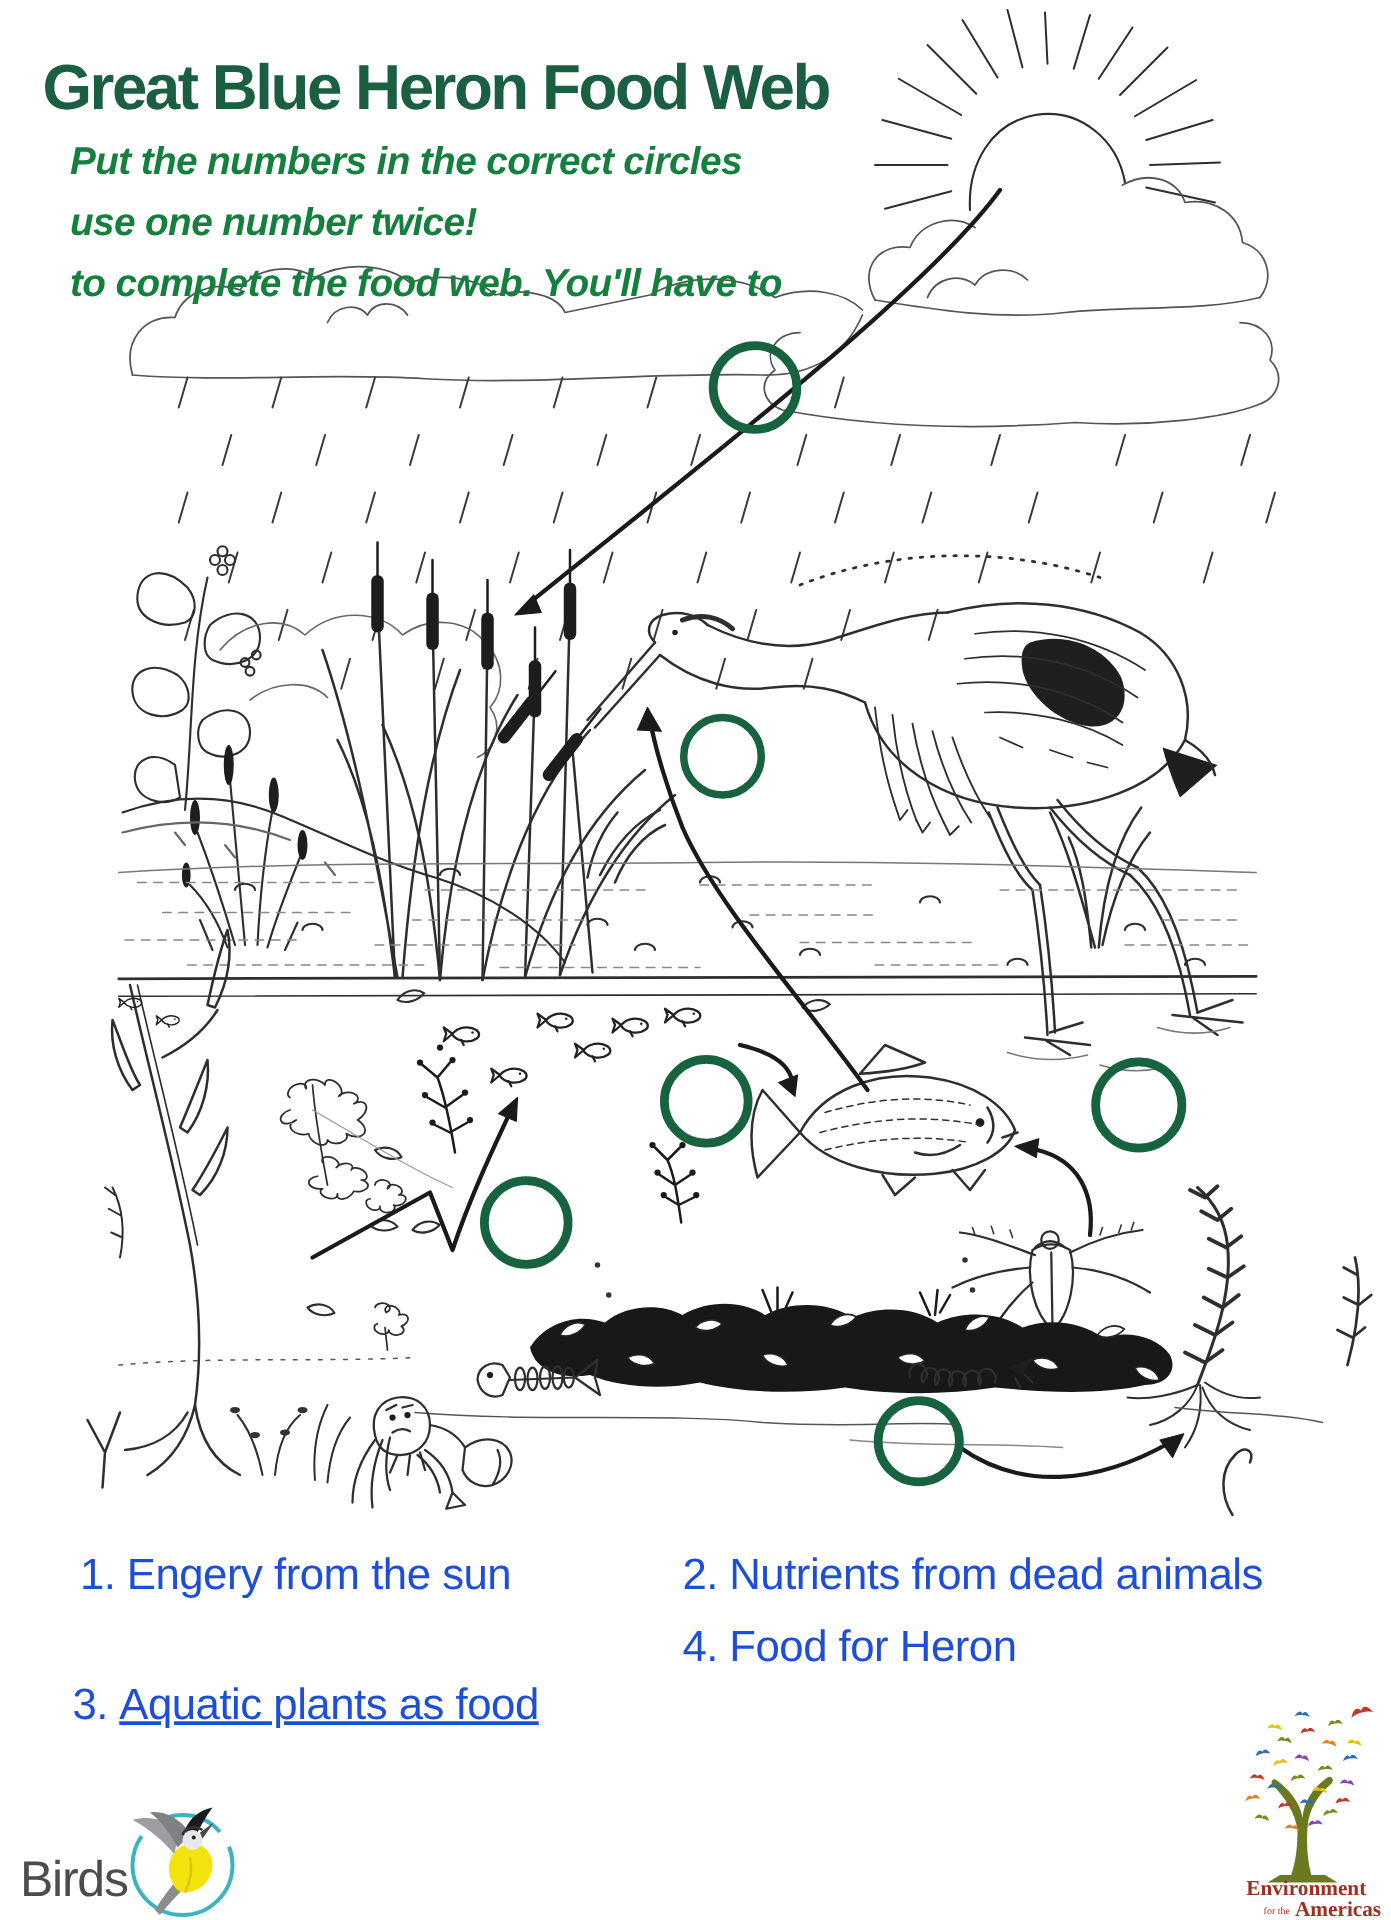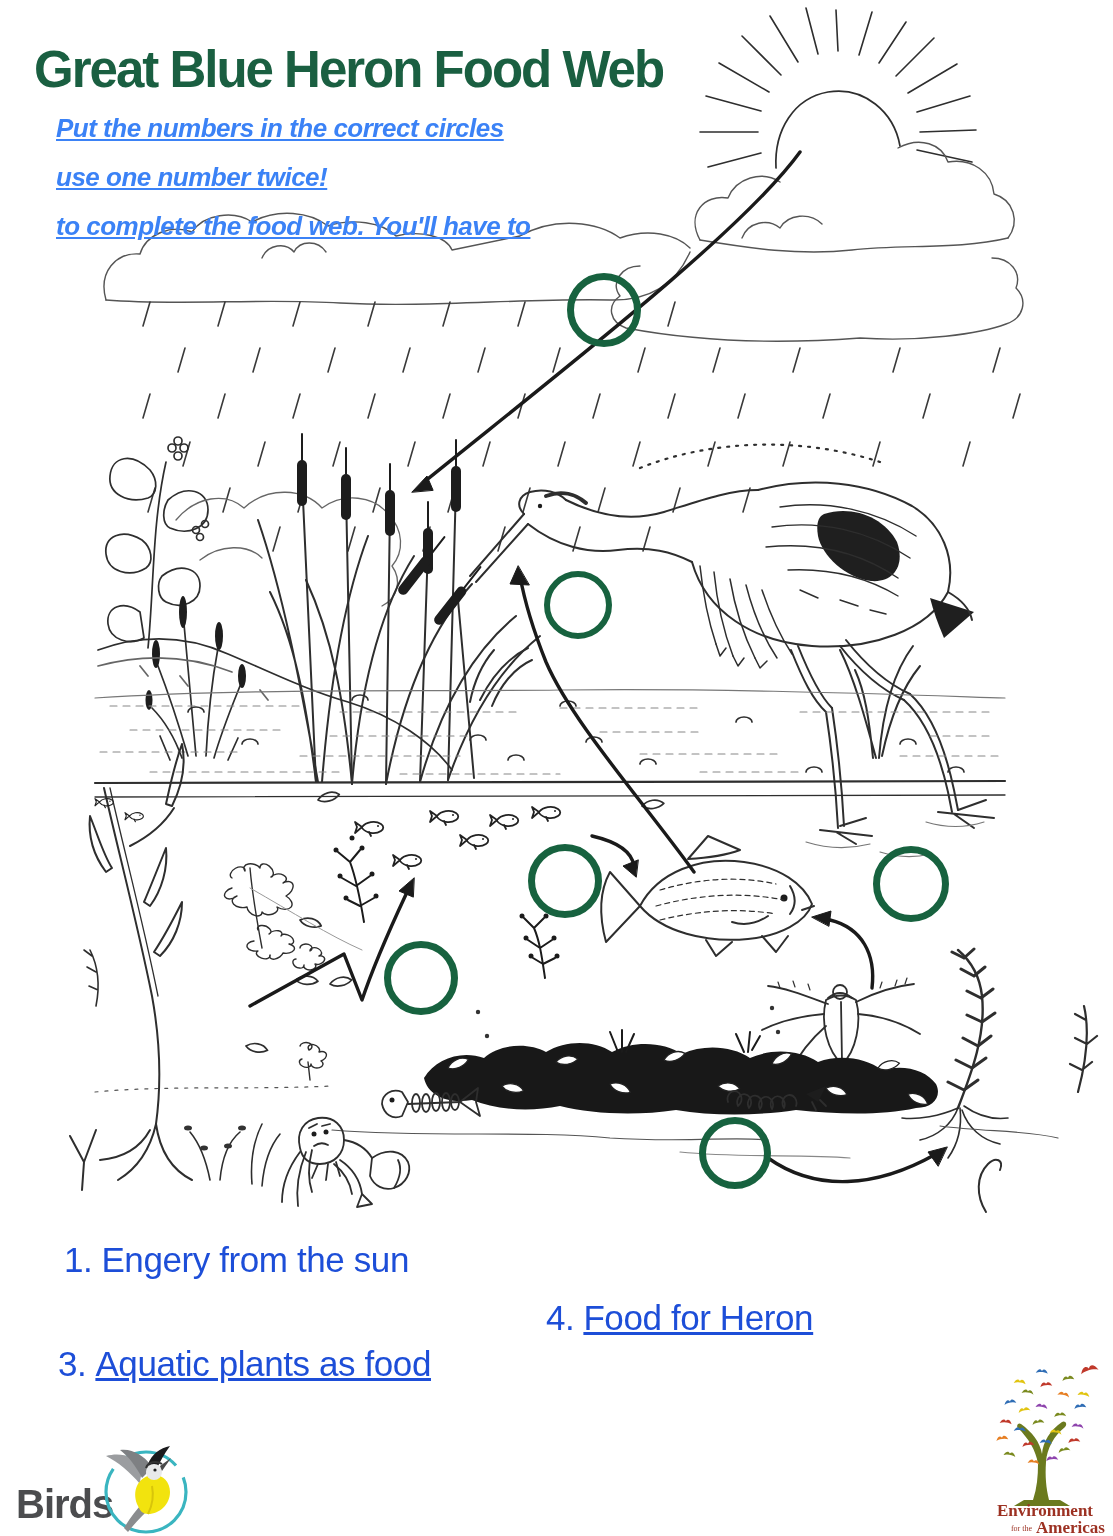--- a/index.html
+++ b/index.html
@@ -1,36 +1,36 @@
 <!DOCTYPE html>
 <html><head>
 <meta charset="utf-8">
 <style>
   html,body{margin:0;padding:0;background:#ffffff;}
   .page{position:relative;width:1113px;height:1536px;background:#ffffff;overflow:hidden;
         font-family:"Liberation Sans",sans-serif;}
   .art{position:absolute;left:0;top:0;width:1113px;height:1536px;}
   .title{position:absolute;left:34px;top:40px;margin:0;font-size:51px;font-weight:bold;
          letter-spacing:-2px;color:#1a5f41;white-space:nowrap;}
-  .instr{position:absolute;left:56px;top:104px;font-size:26px;font-style:italic;font-weight:bold;
-         color:#3b82f6;line-height:49px;letter-spacing:-0.5px;text-decoration:underline;}
+  .instr{position:absolute;left:56px;top:104px;font-size:31px;font-style:italic;font-weight:bold;
+         color:#15803d;line-height:49px;letter-spacing:-0.5px;}
   .circ{position:absolute;border:7px solid #17623f;border-radius:50%;box-sizing:border-box;
         background:transparent;cursor:pointer;}
   #c1{left:567px;top:273px;width:74px;height:74px;}
   #c2{left:544px;top:571px;width:68px;height:68px;border-width:6px;}
   #c3{left:528px;top:844px;width:74px;height:74px;}
   #c4{left:873px;top:846px;width:76px;height:76px;}
   #c5{left:384px;top:941px;width:74px;height:74px;}
   #c6{left:699px;top:1117px;width:72px;height:72px;}
   .ans{position:absolute;white-space:nowrap;color:#1d4ed8;font-size:35px;letter-spacing:-0.4px;}
   .ans .num{display:inline-block;margin-right:9px;}
   #a1{left:64px;top:1240px;}  #a2{left:546px;top:1240px;}
-  #a3{left:58px;top:1344px;text-decoration:underline;}  #a4{left:546px;top:1298px;text-decoration:underline;}
+  #a3{left:58px;top:1344px;text-decoration:underline;}  #a4{left:546px;top:1298px;}
   #a5{left:58px;top:1356px;}
-  .bc-word{position:absolute;font-size:40px;color:#4b4c4e;letter-spacing:-1px;font-weight:bold;}
+  .bc-word{position:absolute;font-size:40px;color:#4b4c4e;letter-spacing:-1px;}
   #bcw1{left:16px;top:1482px;} #bcw2{left:168px;top:1482px;}
   .bc-logo{position:absolute;left:96px;top:1444px;width:100px;height:92px;}
   .efta{position:absolute;left:980px;top:1362px;width:130px;height:174px;}
 </style>
 </head>
 <body>
 
 <div class="page">
 
   <svg class="art" viewBox="0 0 1113 1536">
@@ -386,20 +386,23 @@
 
   <div class="circ" id="c1"></div>
   <div class="circ" id="c2"></div>
   <div class="circ" id="c3"></div>
   <div class="circ" id="c4"></div>
   <div class="circ" id="c5"></div>
   <div class="circ" id="c6"></div>
 
   <div class="ans" id="a1">
     <span class="num">1.</span><span>Engery from the sun</span>
+  </div>
+  <div class="ans" id="a2">
+    <span class="num">2.</span><span>Nutrients from dead animals</span>
   </div>
   <div class="ans" id="a3">
     <span class="num">3.</span><span>Aquatic plants as food</span>
   </div>
   <div class="ans" id="a4">
     <span class="num">4.</span><span>Food for Heron</span>
   </div>
 
   <span class="bc-word" id="bcw1">Birds</span>
   <svg class="bc-logo" viewBox="0 0 100 92">

